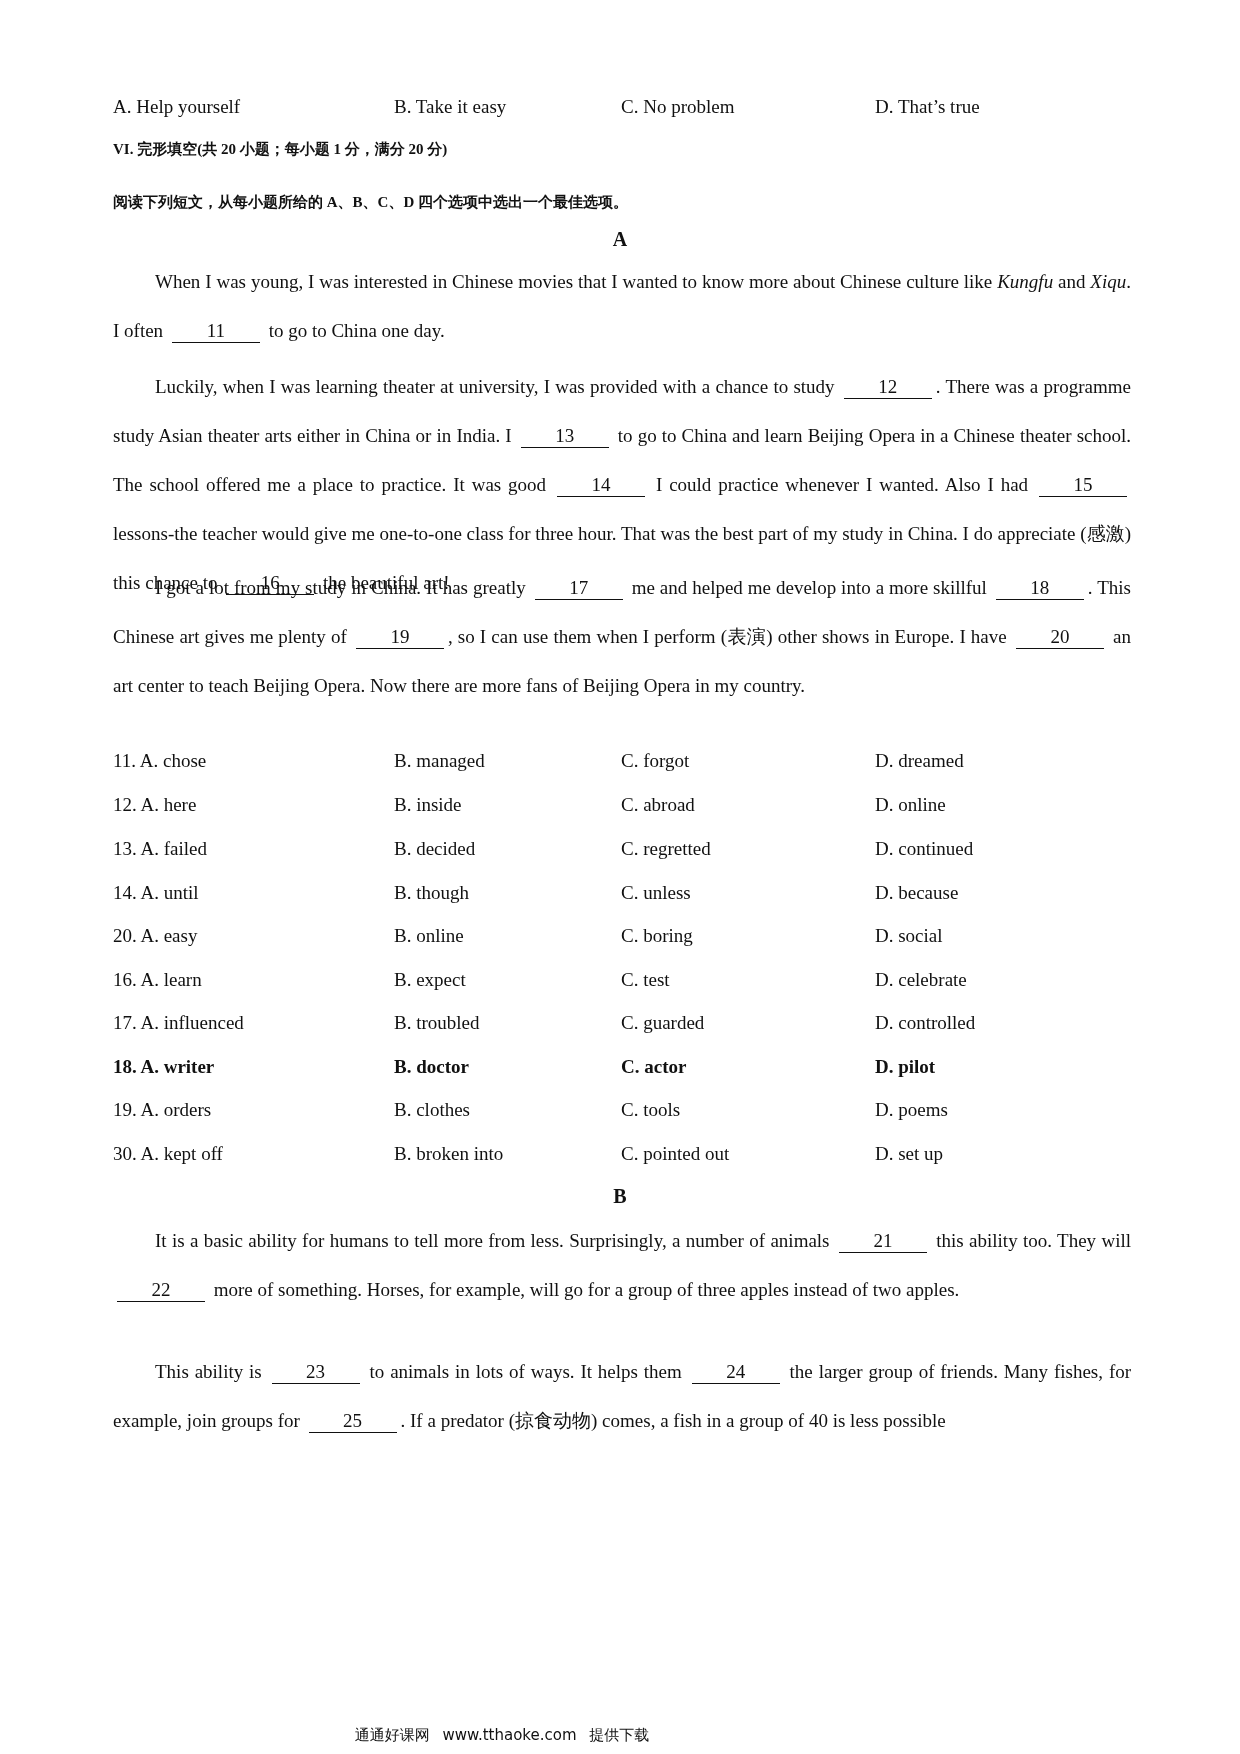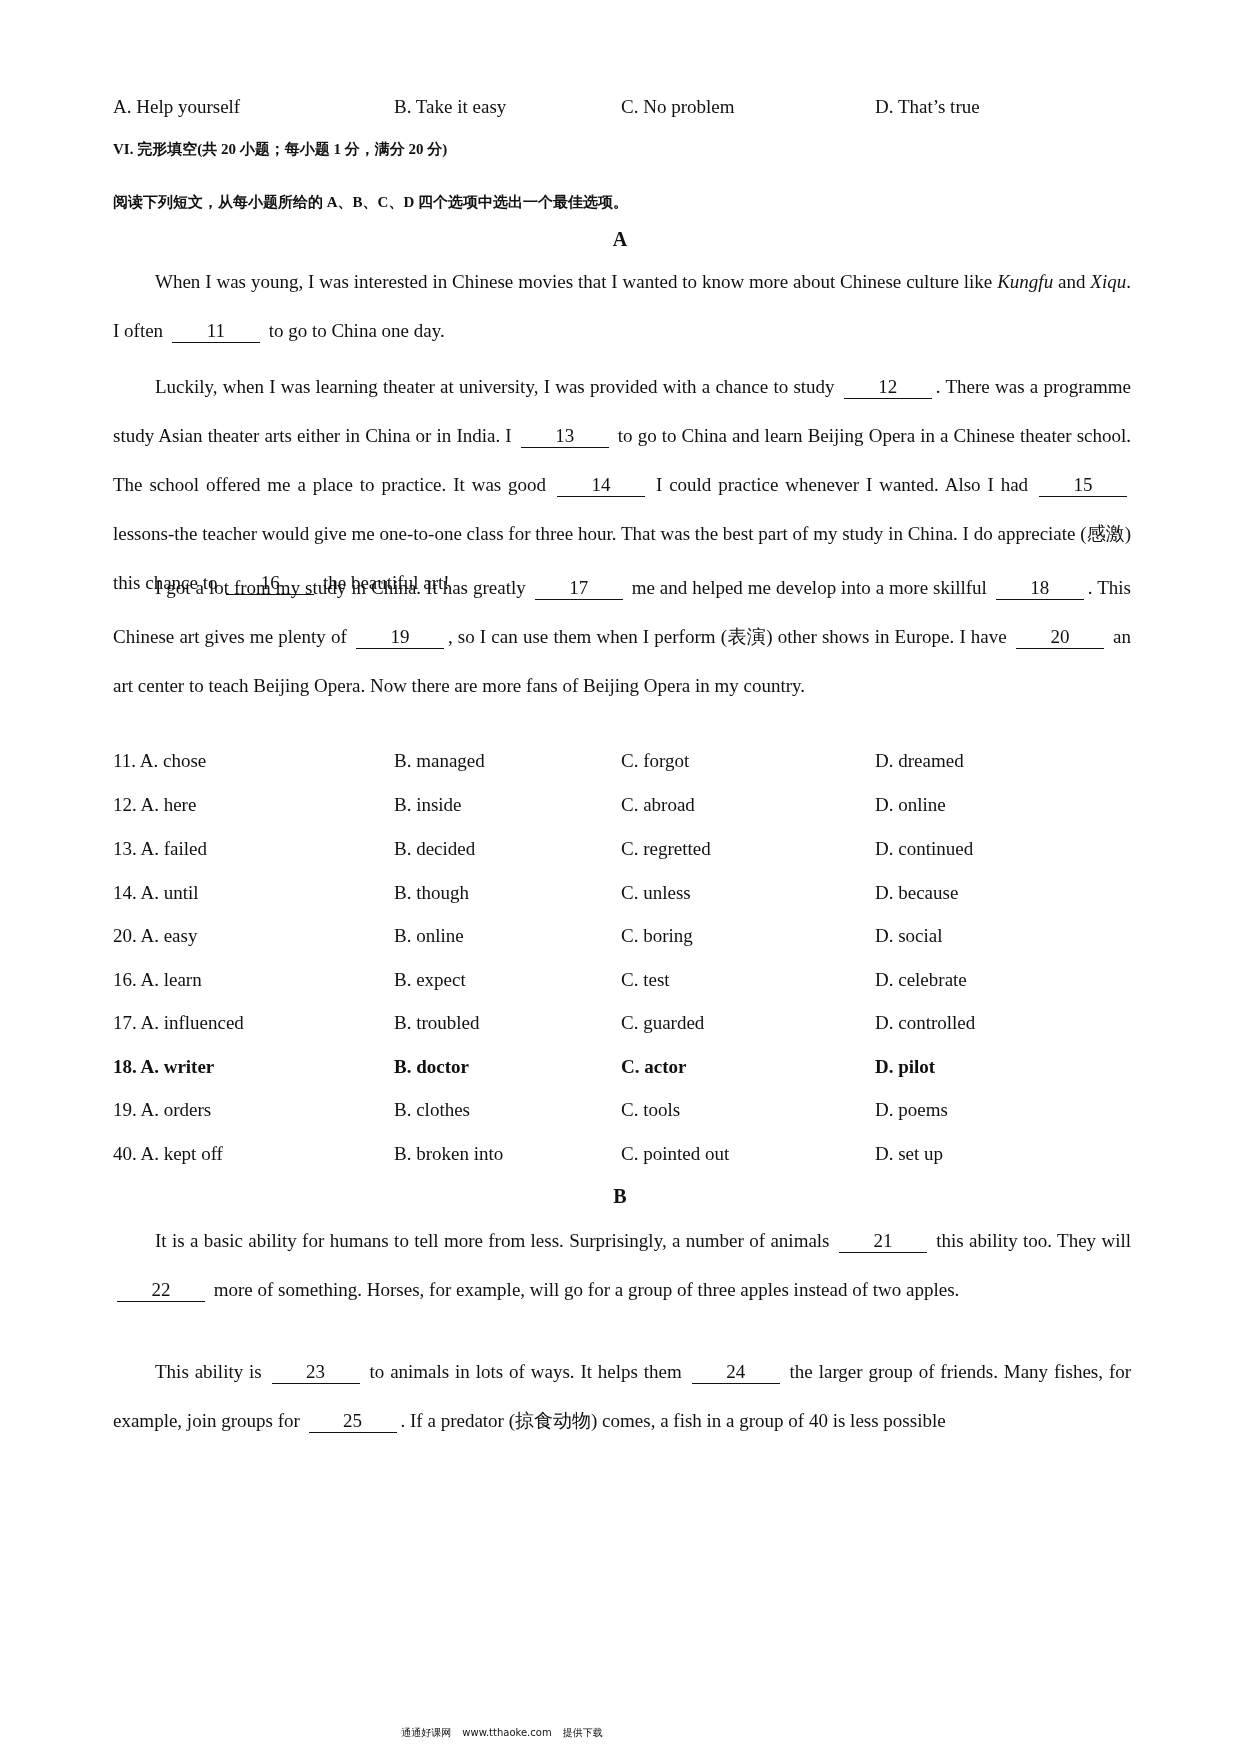--- a/index.html
+++ b/index.html
@@ -14,21 +14,21 @@
   .c0 { left: 0; } .c1 { left: 254px; margin-left: 27px; } .c2 { left: 508px; } .c3 { left: 762px; }
   .bold { font-weight: bold; font-family: "Liberation Serif", "DejaVu Sans", serif; }
   .h-sec { font-size: 15px; }
   .center { position: absolute; left: 0; width: 1240px; text-align: center; font-weight: bold; font-size: 20px; }
   .para { position: absolute; left: 113px; width: 1018px; line-height: 49px; text-align: justify; }
   .indent { text-indent: 42px; }
   .blank {
     display: inline-block; border-bottom: 1.5px solid #111; min-width: 88px;
     text-align: center; line-height: 22px; padding: 0; margin: 0 4px; text-indent: 0;
   }
-  .footer { position: absolute; left: 0; width: 1004px; top: 1726px; text-align: center; font-size: 10px; font-family: "DejaVu Sans", sans-serif; }
+  .footer { position: absolute; left: 0; width: 1004px; top: 1726px; text-align: center; font-size: 15px; font-family: "DejaVu Sans", sans-serif; }
   .footer span { margin: 0 4px; }
 </style>
 </head>
 <body>
 
 <div class="opts4" style="top:96px;">
   <span class="c0">A. Help yourself</span>
   <span class="c1">B. Take it easy</span>
   <span class="c2">C. No problem</span>
   <span class="c3">D. That’s true</span>
@@ -117,21 +117,21 @@
     <span class="c2">C. actor</span>
     <span class="c3">D. pilot</span>
   </div>
   <div class="opts4" style="top:1099px;">
     <span class="c0">19. A. orders</span>
     <span class="c1">B. clothes</span>
     <span class="c2">C. tools</span>
     <span class="c3">D. poems</span>
   </div>
   <div class="opts4" style="top:1143px;">
-    <span class="c0">40. A. kept off</span>
+    <span class="c0">30. A. kept off</span>
     <span class="c1">B. broken into</span>
     <span class="c2">C. pointed out</span>
     <span class="c3">D. set up</span>
   </div>
 </div>
 
 <div class="center" style="top:1185px;">B</div>
 
 <div class="para indent" style="top:1216px;">
   <span>It is a basic ability for humans to tell more from less. Surprisingly, a number of animals</span>

